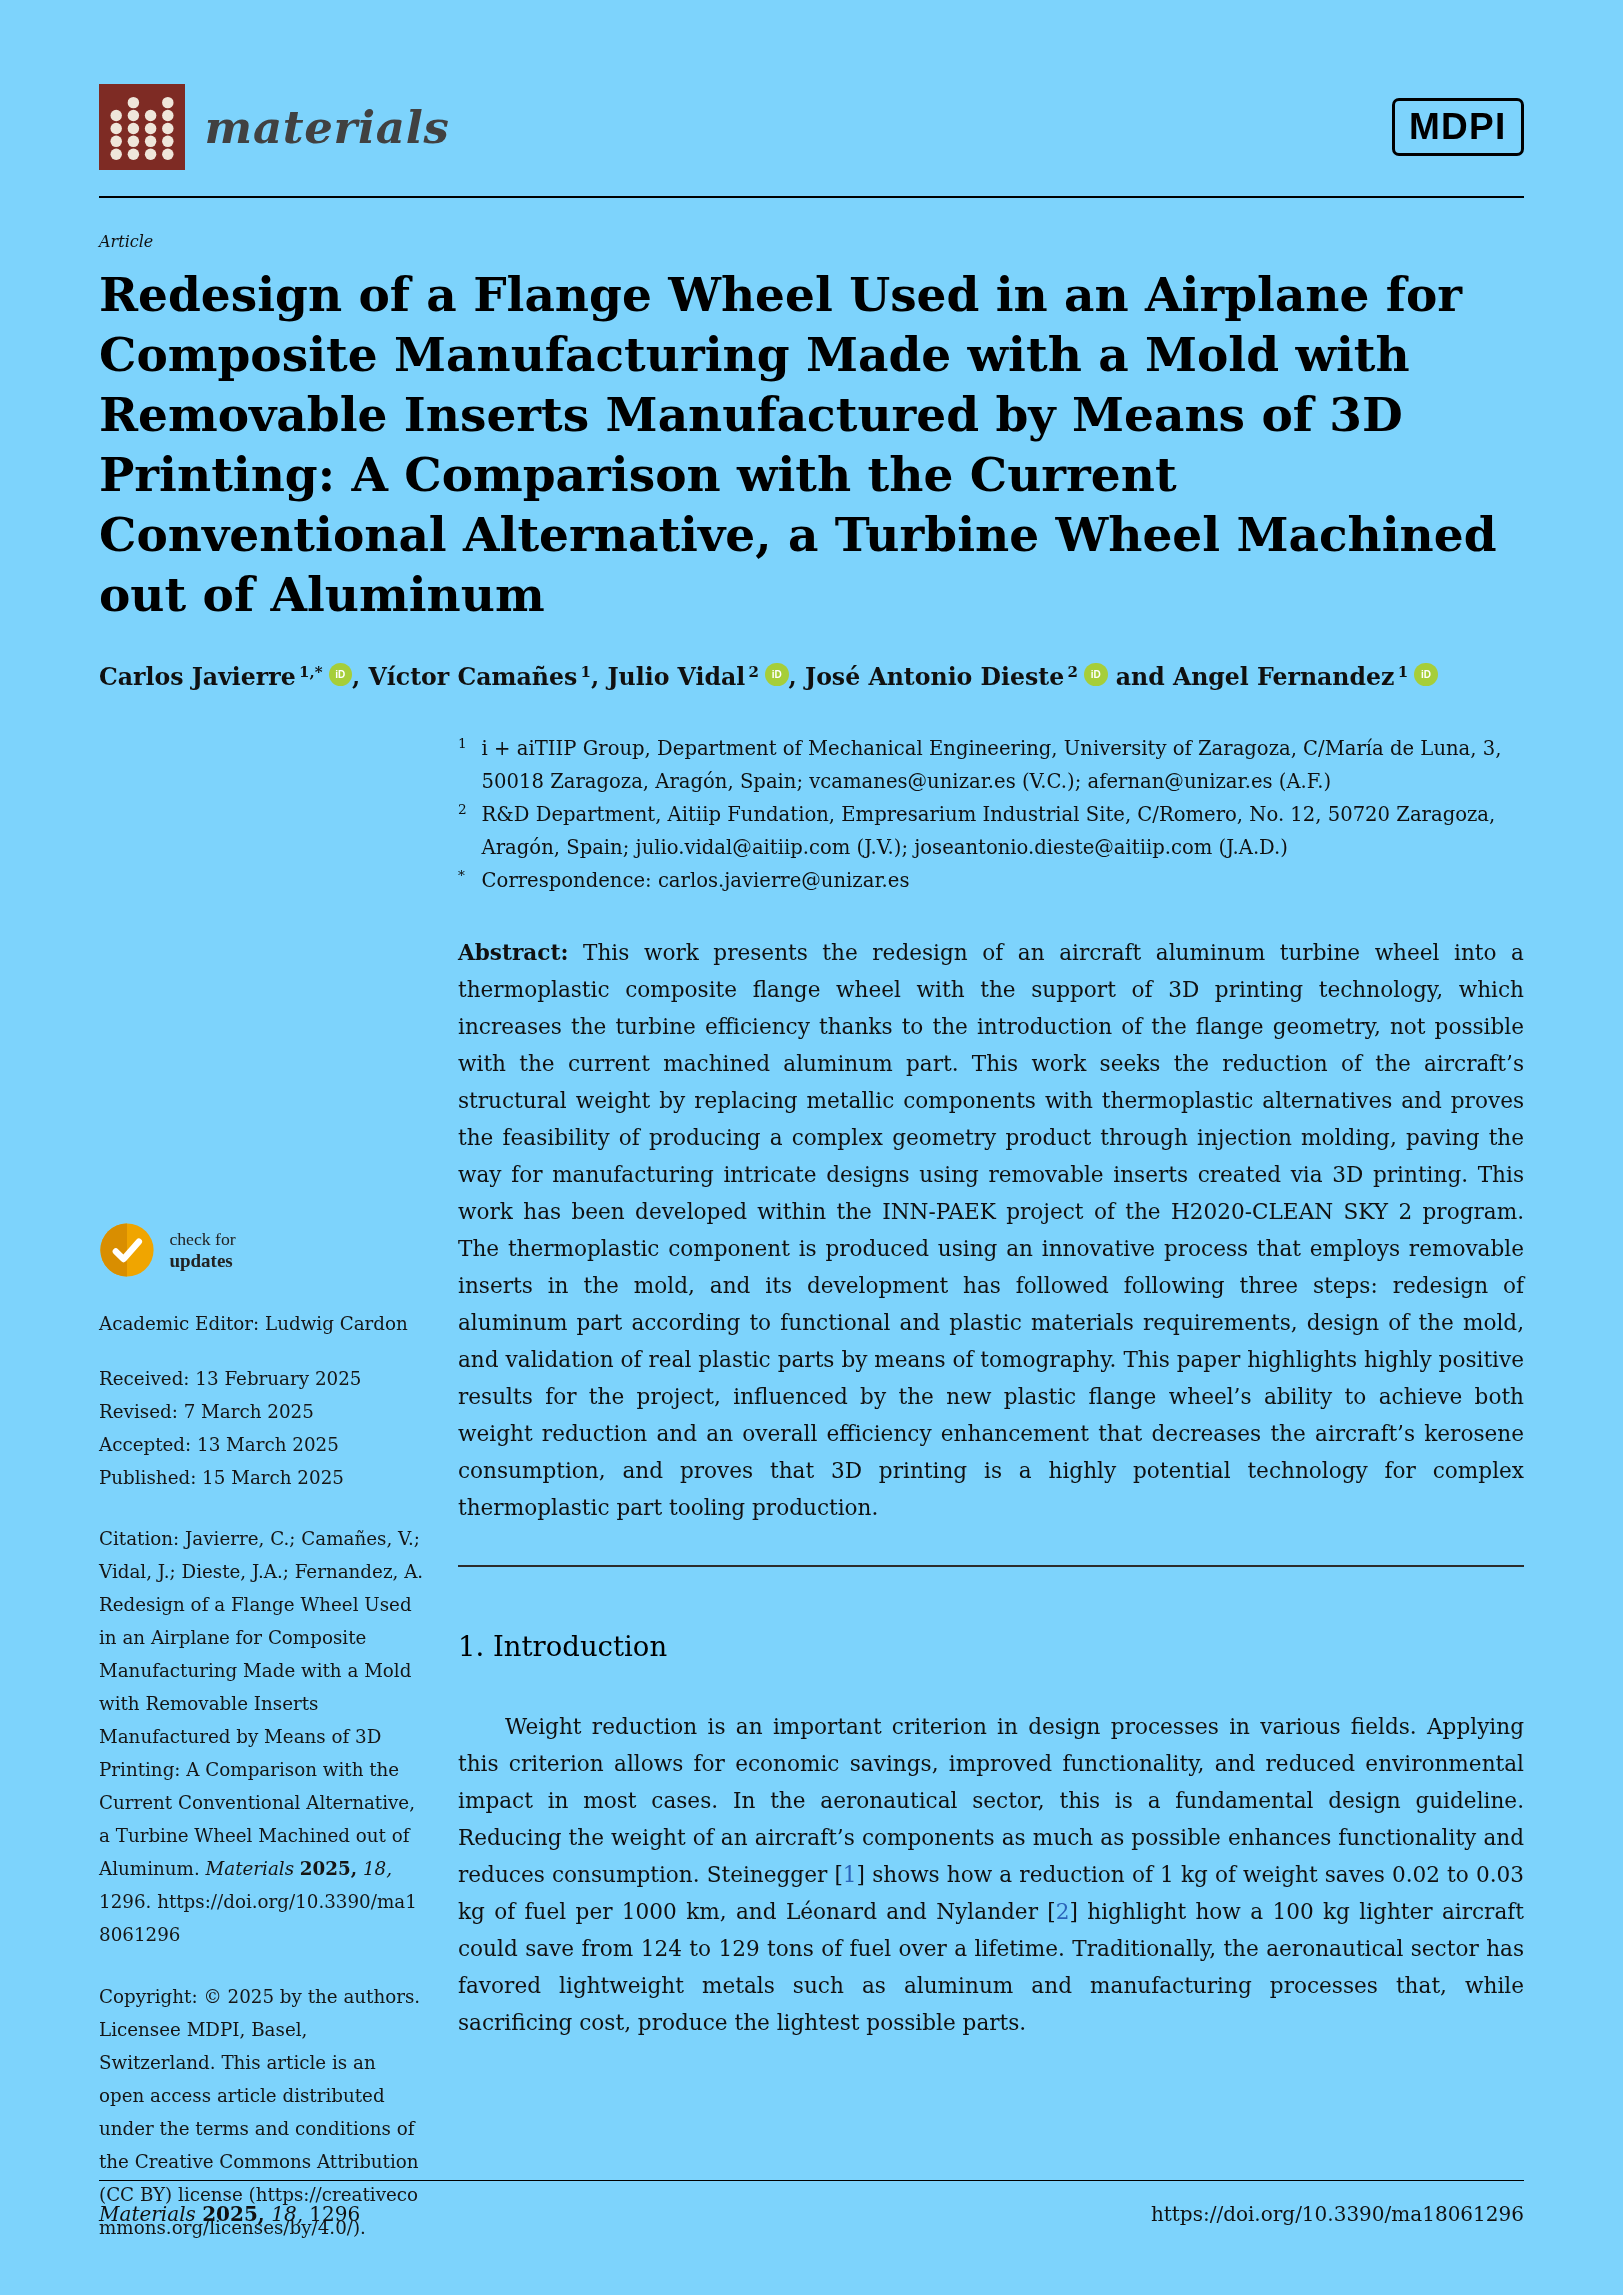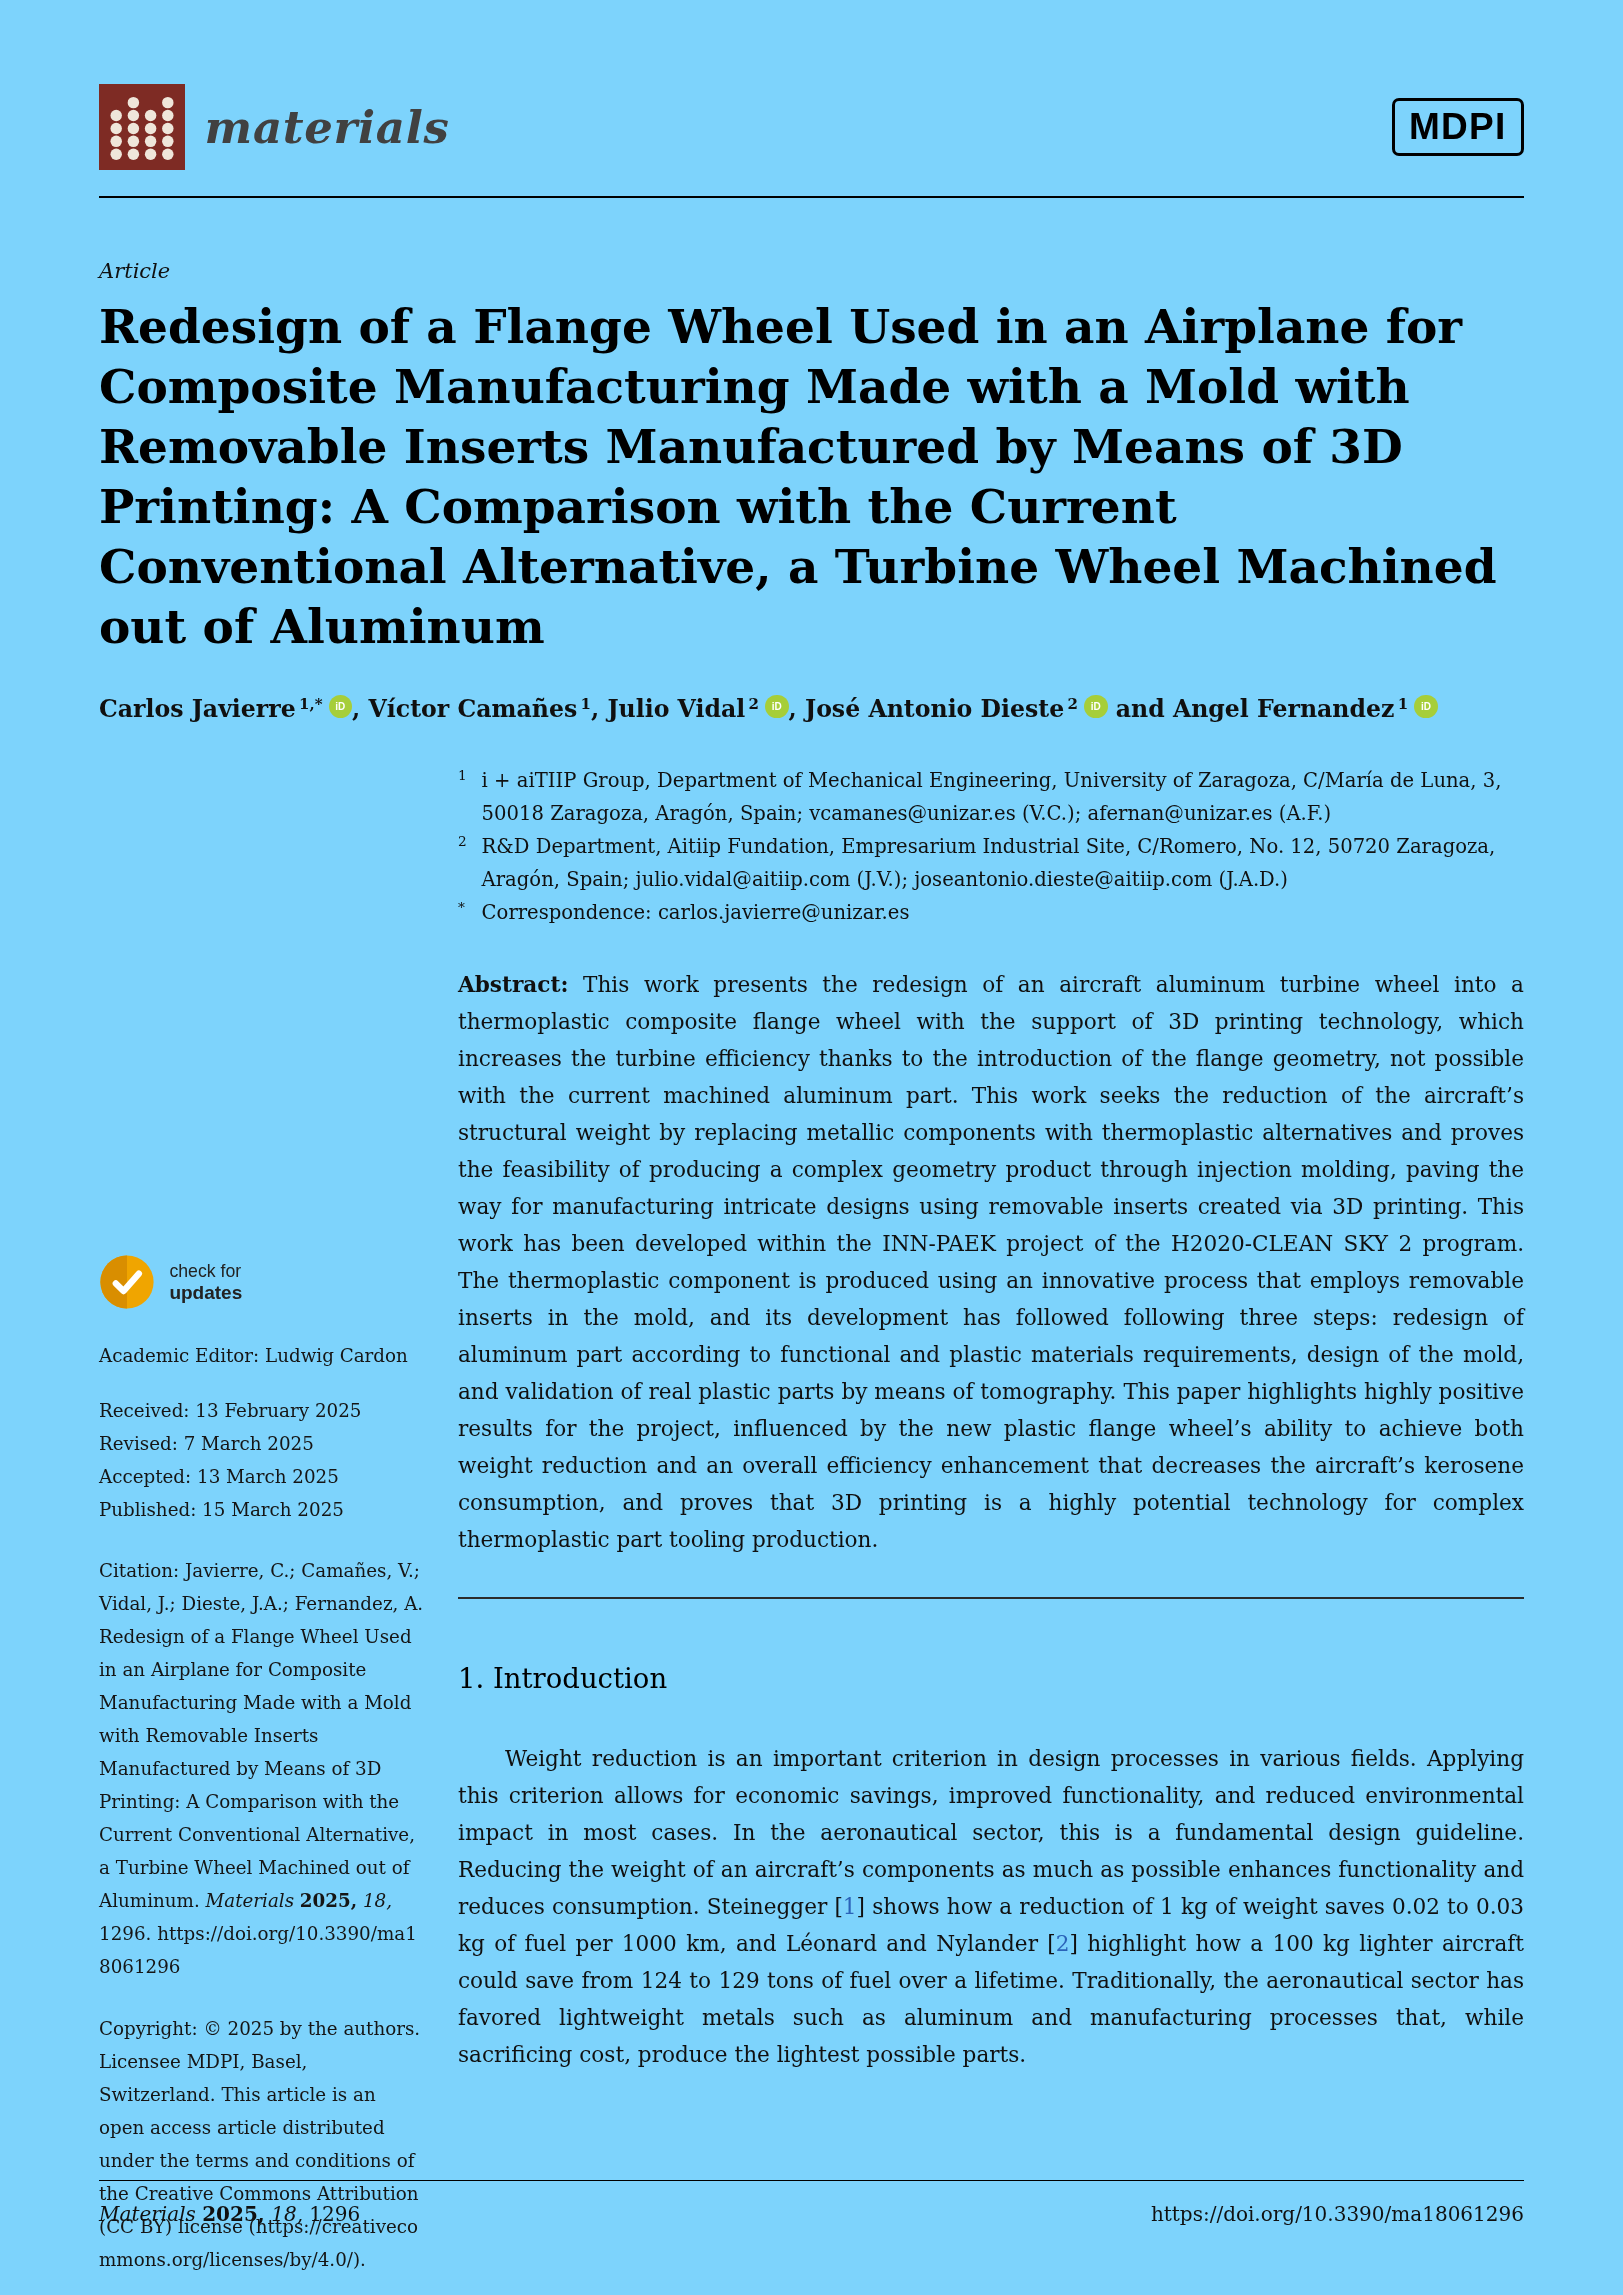--- a/index.html
+++ b/index.html
@@ -20,38 +20,38 @@
   .header { display:flex; justify-content:space-between; align-items:center; }
   .journal-logo { display:flex; align-items:center; gap:19.6px; }
   .logo-icon { width:86px; height:86px; display:block; }
   .journal-name { font-style:italic; font-weight:bold; font-size:45px; color:#414141; letter-spacing:0.7px; }
   .mdpi-logo { border:3.9px solid #000; border-radius:7px; padding:5.2px 14.4px; }
   .mdpi-text { font-family:"Liberation Sans", sans-serif; font-weight:bold; font-size:37px; letter-spacing:1.3px; color:#000; }
 
   .header-rule { height:2px; background:#000; margin-top:26px; }
 
   
-  .article-type { margin-top:61px; font-size:21px; font-style:italic; }
+  .article-type { margin-top:34px; font-size:16px; font-style:italic; }
   .title { margin-top:14.4px; font-size:47px; line-height:60px; font-weight:bold; color:#000; }
   .authors { margin-top:33px; font-size:23.6px; font-weight:bold; line-height:38px; }
   .authors sup { font-size:15px; line-height:0; margin-left:3.3px; }
   .orcid {
     display:inline-block; width:23.6px; height:23.6px; border-radius:50%;
     background:#a6ce39; color:#fff; text-align:center;
     font-family:"Liberation Sans", sans-serif; font-size:10px; font-weight:bold;
     line-height:23.6px; vertical-align:7.9px; margin-left:6px; font-style:normal;
   }
 
   
   .content-grid { display:flex; gap:34px; margin-top:36px; flex:1 1 0; min-height:0; }
 
   .sidebar { flex:0 0 325px; padding-top:490px; font-size:18.3px; line-height:33px; color:#151515; }
   .badge { display:flex; align-items:center; gap:14.4px; margin-bottom:29px; cursor:pointer; }
   .check-icon { width:56px; height:56px; display:block; }
-  .badge-text { font-family:Liberation Sans, sans-serif; font-size:17.7px; line-height:21.6px; color:#222; }
+  .badge-text { font-family:Liberation Serif, serif; font-size:17.7px; line-height:21.6px; color:#222; }
   .badge-text-bold { font-weight:bold; font-size:19px; }
   .side-editor { margin-bottom:22px; }
   .dates { margin-bottom:27.5px; }
   .side-block { margin-bottom:29px; }
   .side-label { font-weight:normal;text-align:center; }
   .plain-link { color:inherit; text-decoration:none; word-break:break-all; }
 
   
   .main { flex:1 1 auto; min-width:0; }
   .affil-row { display:flex; font-size:19.6px; line-height:33px; }

